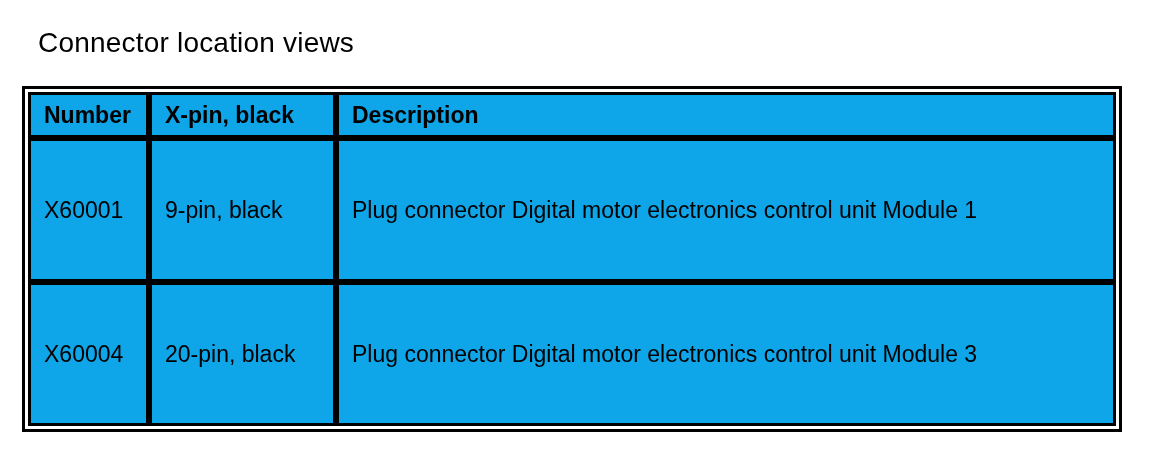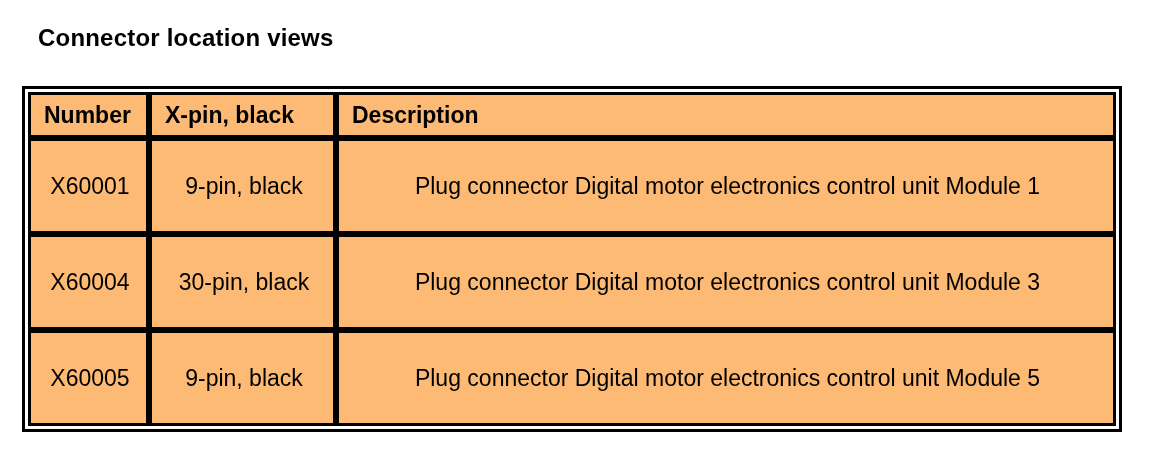--- a/index.html
+++ b/index.html
@@ -11,22 +11,22 @@
     position: relative;
     width: 1152px;
     height: 456px;
     font-family: "Liberation Sans", sans-serif;
     color: #000000;
   }
   .page-title {
     position: absolute;
     left: 38px;
     top: 8px;
-    font-size: 24px;
-    font-weight: bold;
+    font-size: 28px;
+    font-weight: normal;
     letter-spacing: 0.2px;
     white-space: nowrap;
   }
   .table-frame {
     position: absolute;
     left: 22px;
     top: 86px;
     width: 1100px;
     height: 346px;
     border: 3px solid #000000;
@@ -42,33 +42,33 @@
   }
   table.connector-table th,
   table.connector-table td {
     border: 3px solid #000000;
     box-sizing: border-box;
     font-size: 23px;
     vertical-align: middle;
     padding: 0 10px 0 13px;
     overflow: hidden;
     white-space: nowrap;
-    background: #fdba74;
+    background: #0ea5e9;
   }
   table.connector-table th {
     font-weight: bold;
     text-align: left;
     height: 46px;
   }
   table.connector-table th.col-description {
     text-align: left;
   }
   table.connector-table td {
     font-weight: normal;
-    text-align: center;
+    text-align: left;
   }
   col.col-number      { width: 121px; }
   col.col-pin         { width: 187px; }
   col.col-description { width: auto;  }
 </style>
 </head>
 <body>
 
 <h1 class="page-title">Connector location views</h1>
 
@@ -87,23 +87,18 @@
       </tr>
     </thead>
     <tbody>
         <tr>
           <td>X60001</td>
           <td>9-pin, black</td>
           <td>Plug connector Digital motor electronics control unit Module 1</td>
         </tr>
         <tr>
           <td>X60004</td>
-          <td>30-pin, black</td>
+          <td>20-pin, black</td>
           <td>Plug connector Digital motor electronics control unit Module 3</td>
-        </tr>
-        <tr>
-          <td>X60005</td>
-          <td>9-pin, black</td>
-          <td>Plug connector Digital motor electronics control unit Module 5</td>
         </tr>
       </tbody>
   </table>
 </div>
 
 </body></html>

